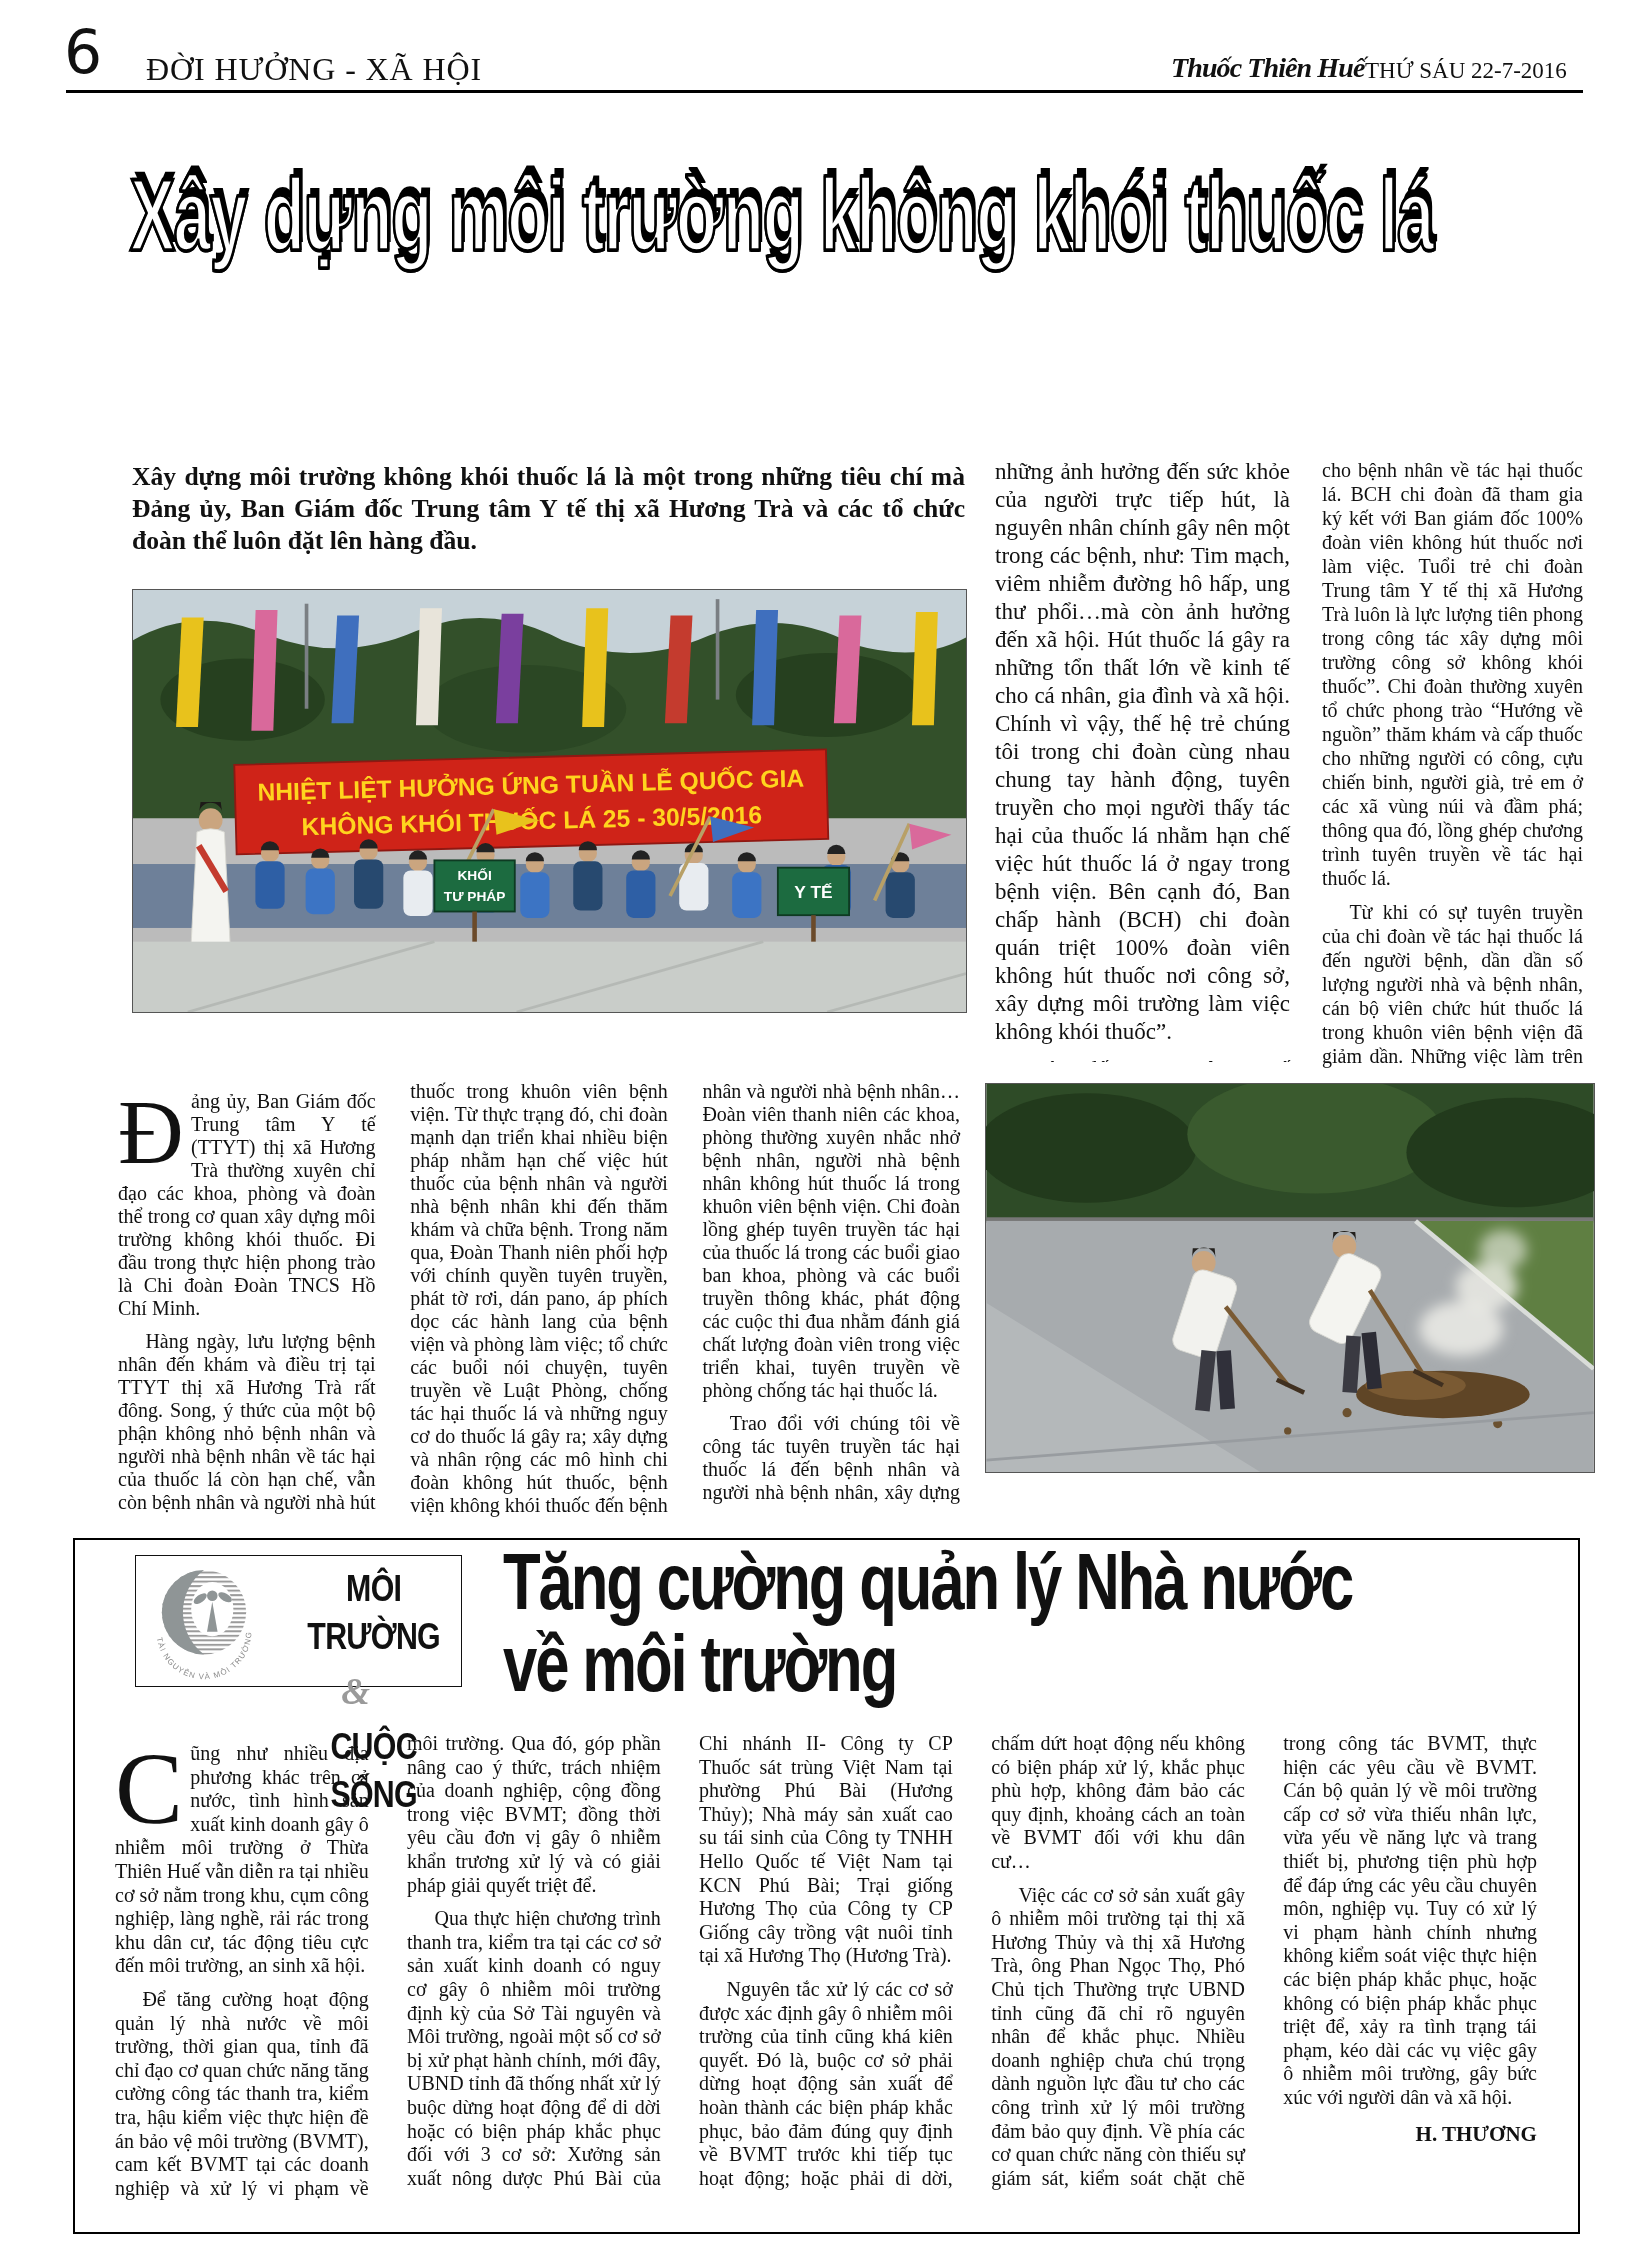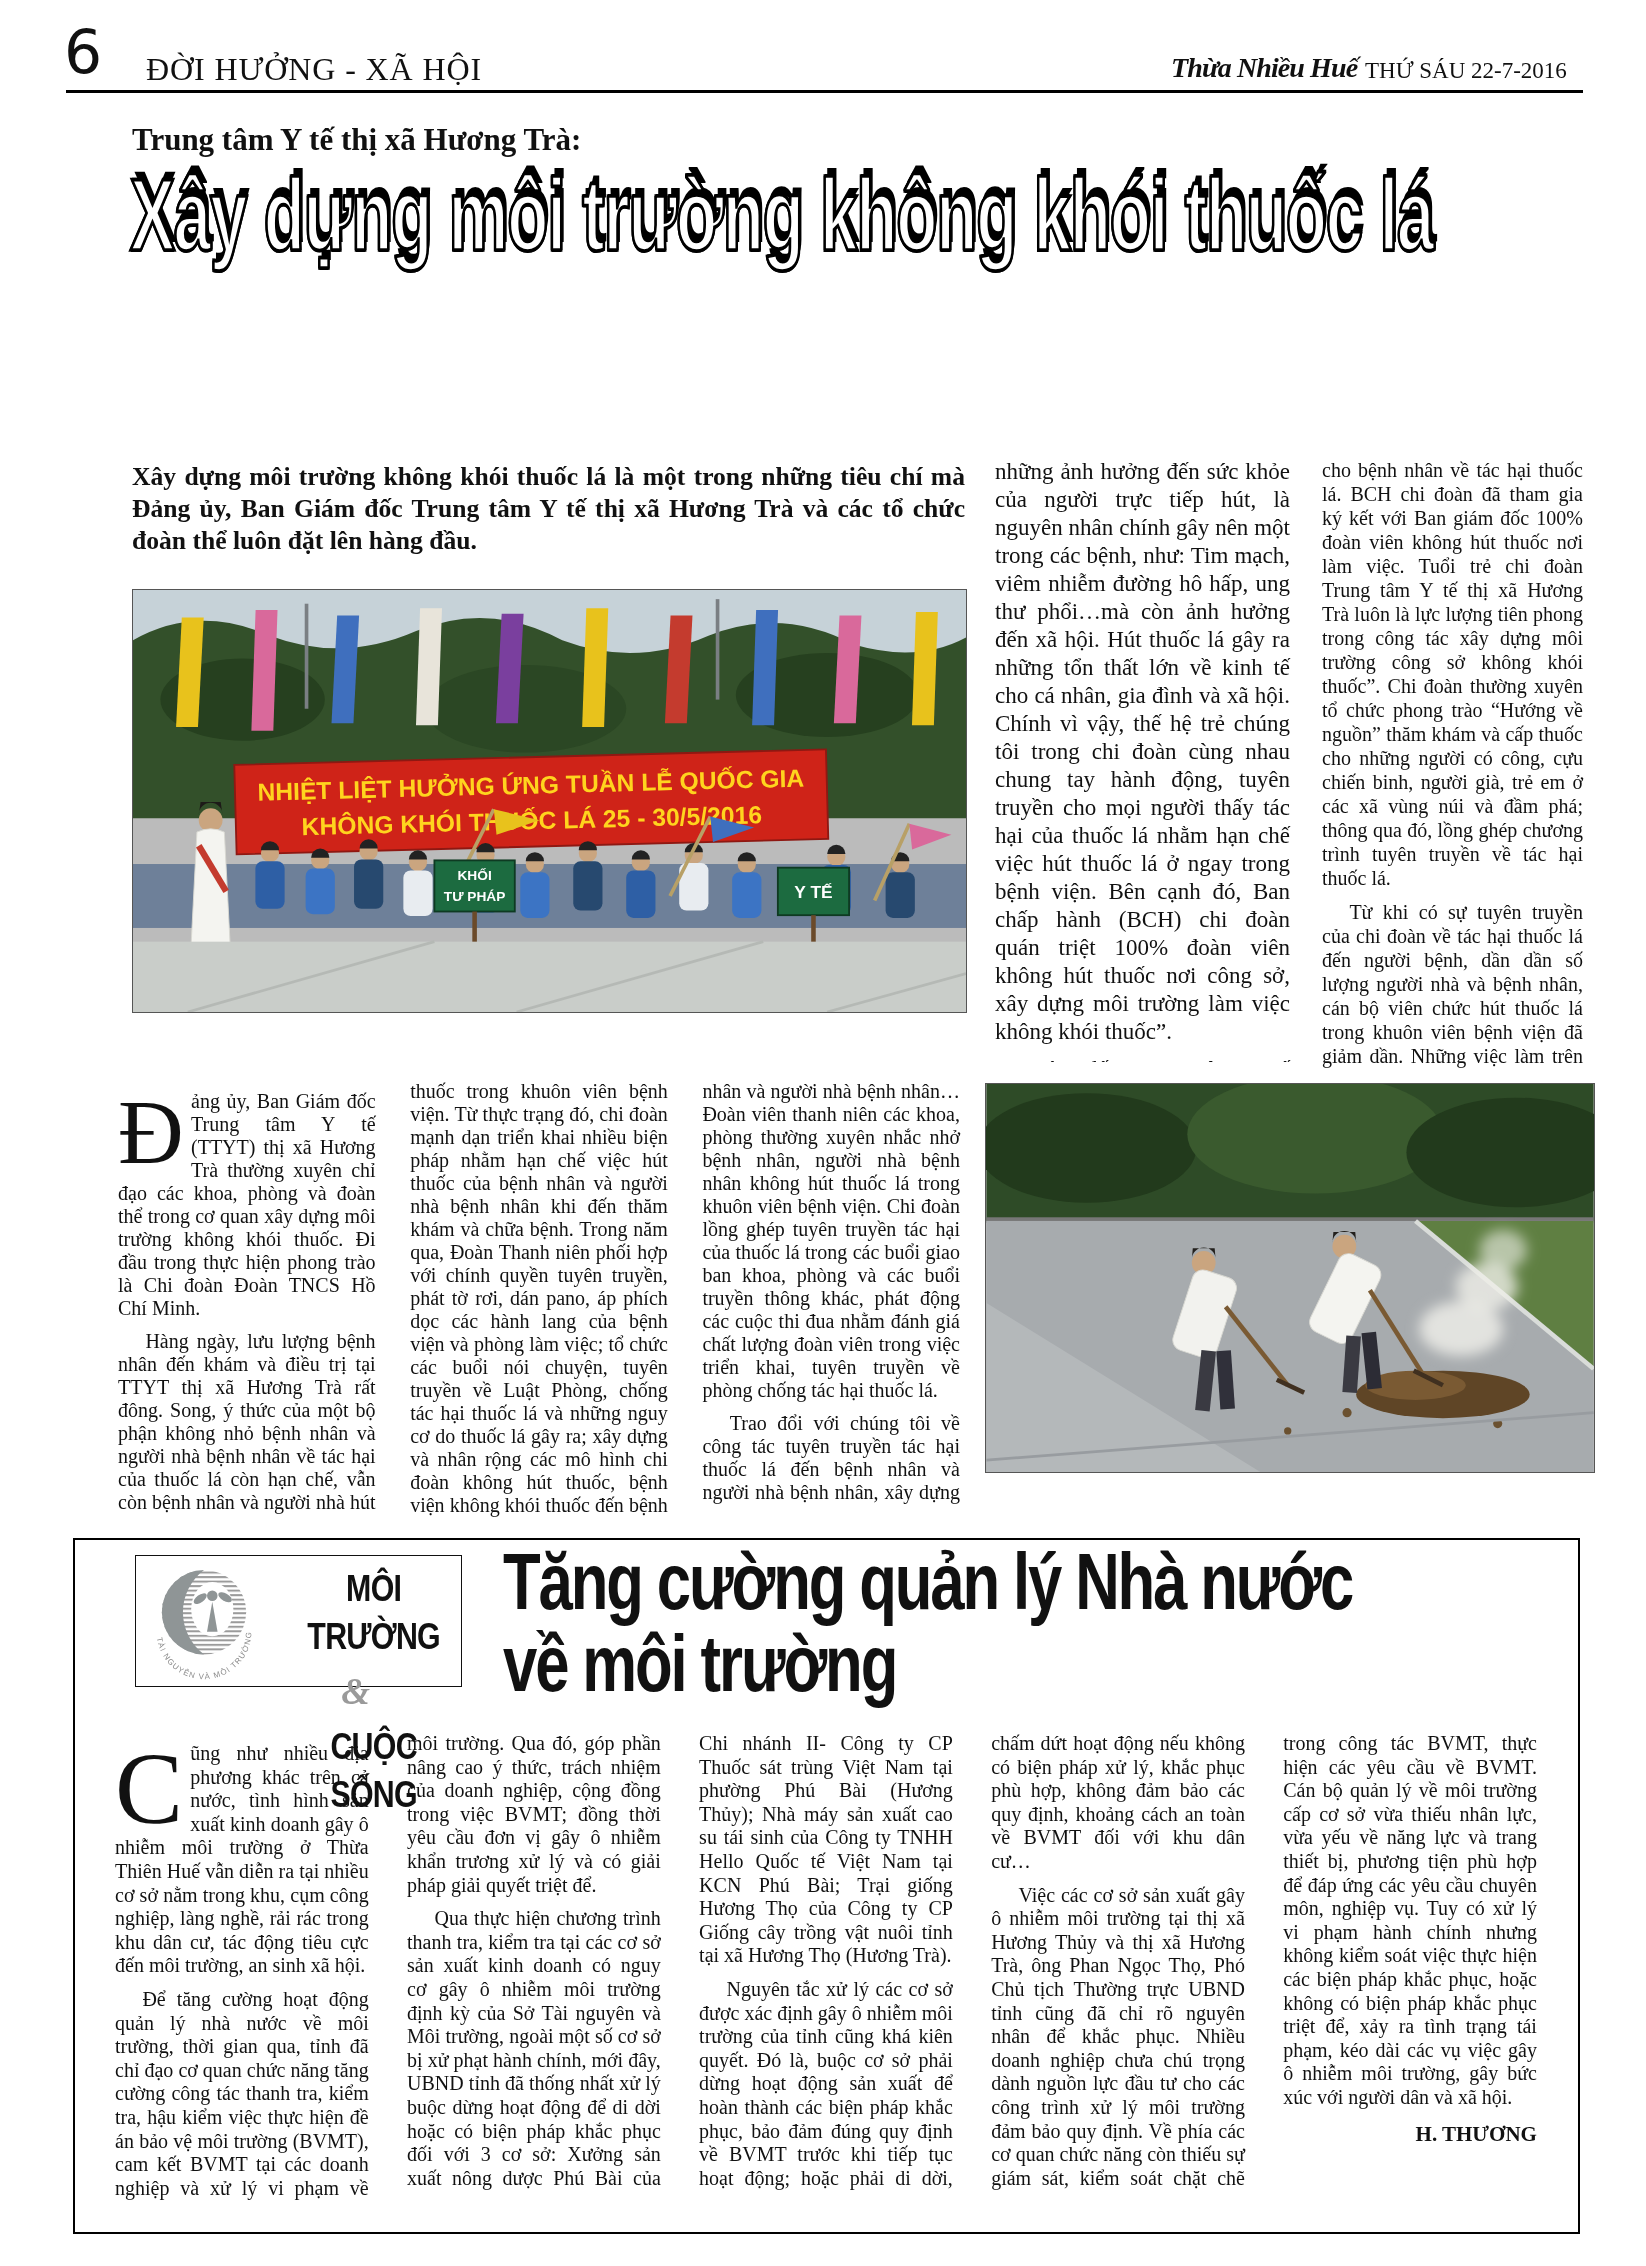--- a/index.html
+++ b/index.html
@@ -53,25 +53,24 @@
             column-count:5;column-gap:18.3px;column-fill:auto;}
   .dc2{font-size:102px;line-height:79px;}
 </style>
 </head>
 <body>
 
 <div class="page">
 
   <div class="abs pageno">6</div>
   <div class="abs section">ĐỜI HƯỞNG - XÃ HỘI</div>
-  <div class="abs masthead">Thừa Nhiều Huế</div>
+  <div class="abs masthead">Thuốc Thiên Huế</div>
   <div class="abs dateline">THỨ SÁU 22-7-2016</div>
   <div class="abs hrule"></div>
 
-  <div class="abs kicker">Trung tâm Y tế thị xã Hương Trà:</div>
   <div class="abs headline1">Xây dựng môi trường không khói thuốc lá</div>
   <div class="abs lead">Xây dựng môi trường không khói thuốc lá là một trong những tiêu chí mà Đảng ủy,  Ban Giám đốc Trung tâm Y tế thị xã Hương Trà và các tổ chức đoàn thể luôn đặt lên hàng đầu.</div>
 
   <div class="abs photo photo1">
     <svg width="833" height="422" viewBox="0 0 912 462" xmlns="http://www.w3.org/2000/svg">
       <rect x="0" y="0" width="912" height="190" fill="#c6d2d8"></rect>
       <path d="M0,55 Q70,15 150,50 Q230,80 310,45 Q390,12 470,55 Q550,85 630,50 Q710,18 790,60 Q860,80 912,52 L912,250 L0,250 Z" fill="#33502a"></path>
       <ellipse cx="120" cy="120" rx="90" ry="45" fill="#26401f"></ellipse>
       <ellipse cx="430" cy="130" rx="110" ry="48" fill="#2b4724"></ellipse>
       <ellipse cx="760" cy="115" rx="100" ry="46" fill="#26401f"></ellipse>

